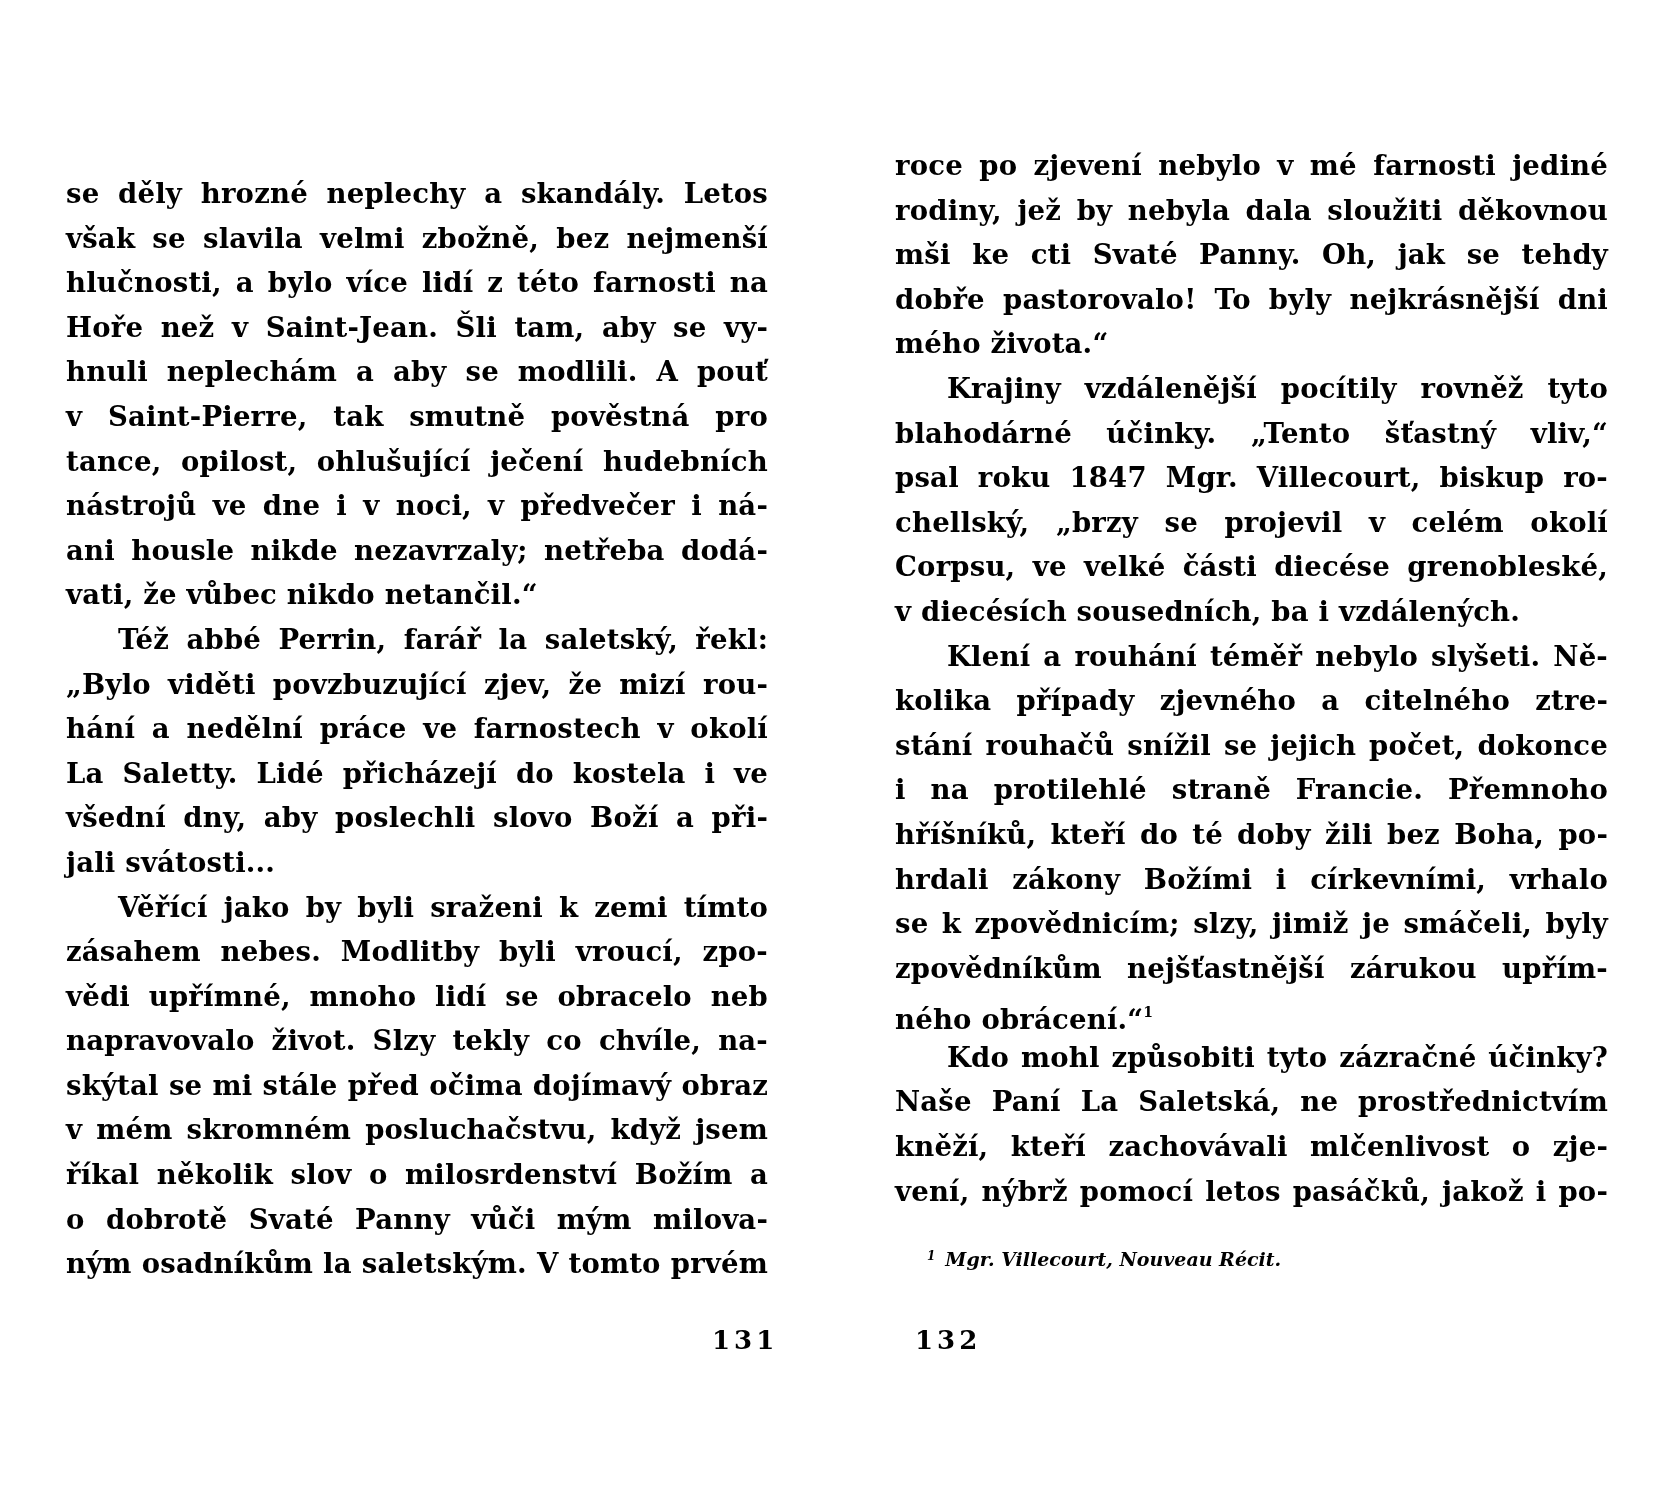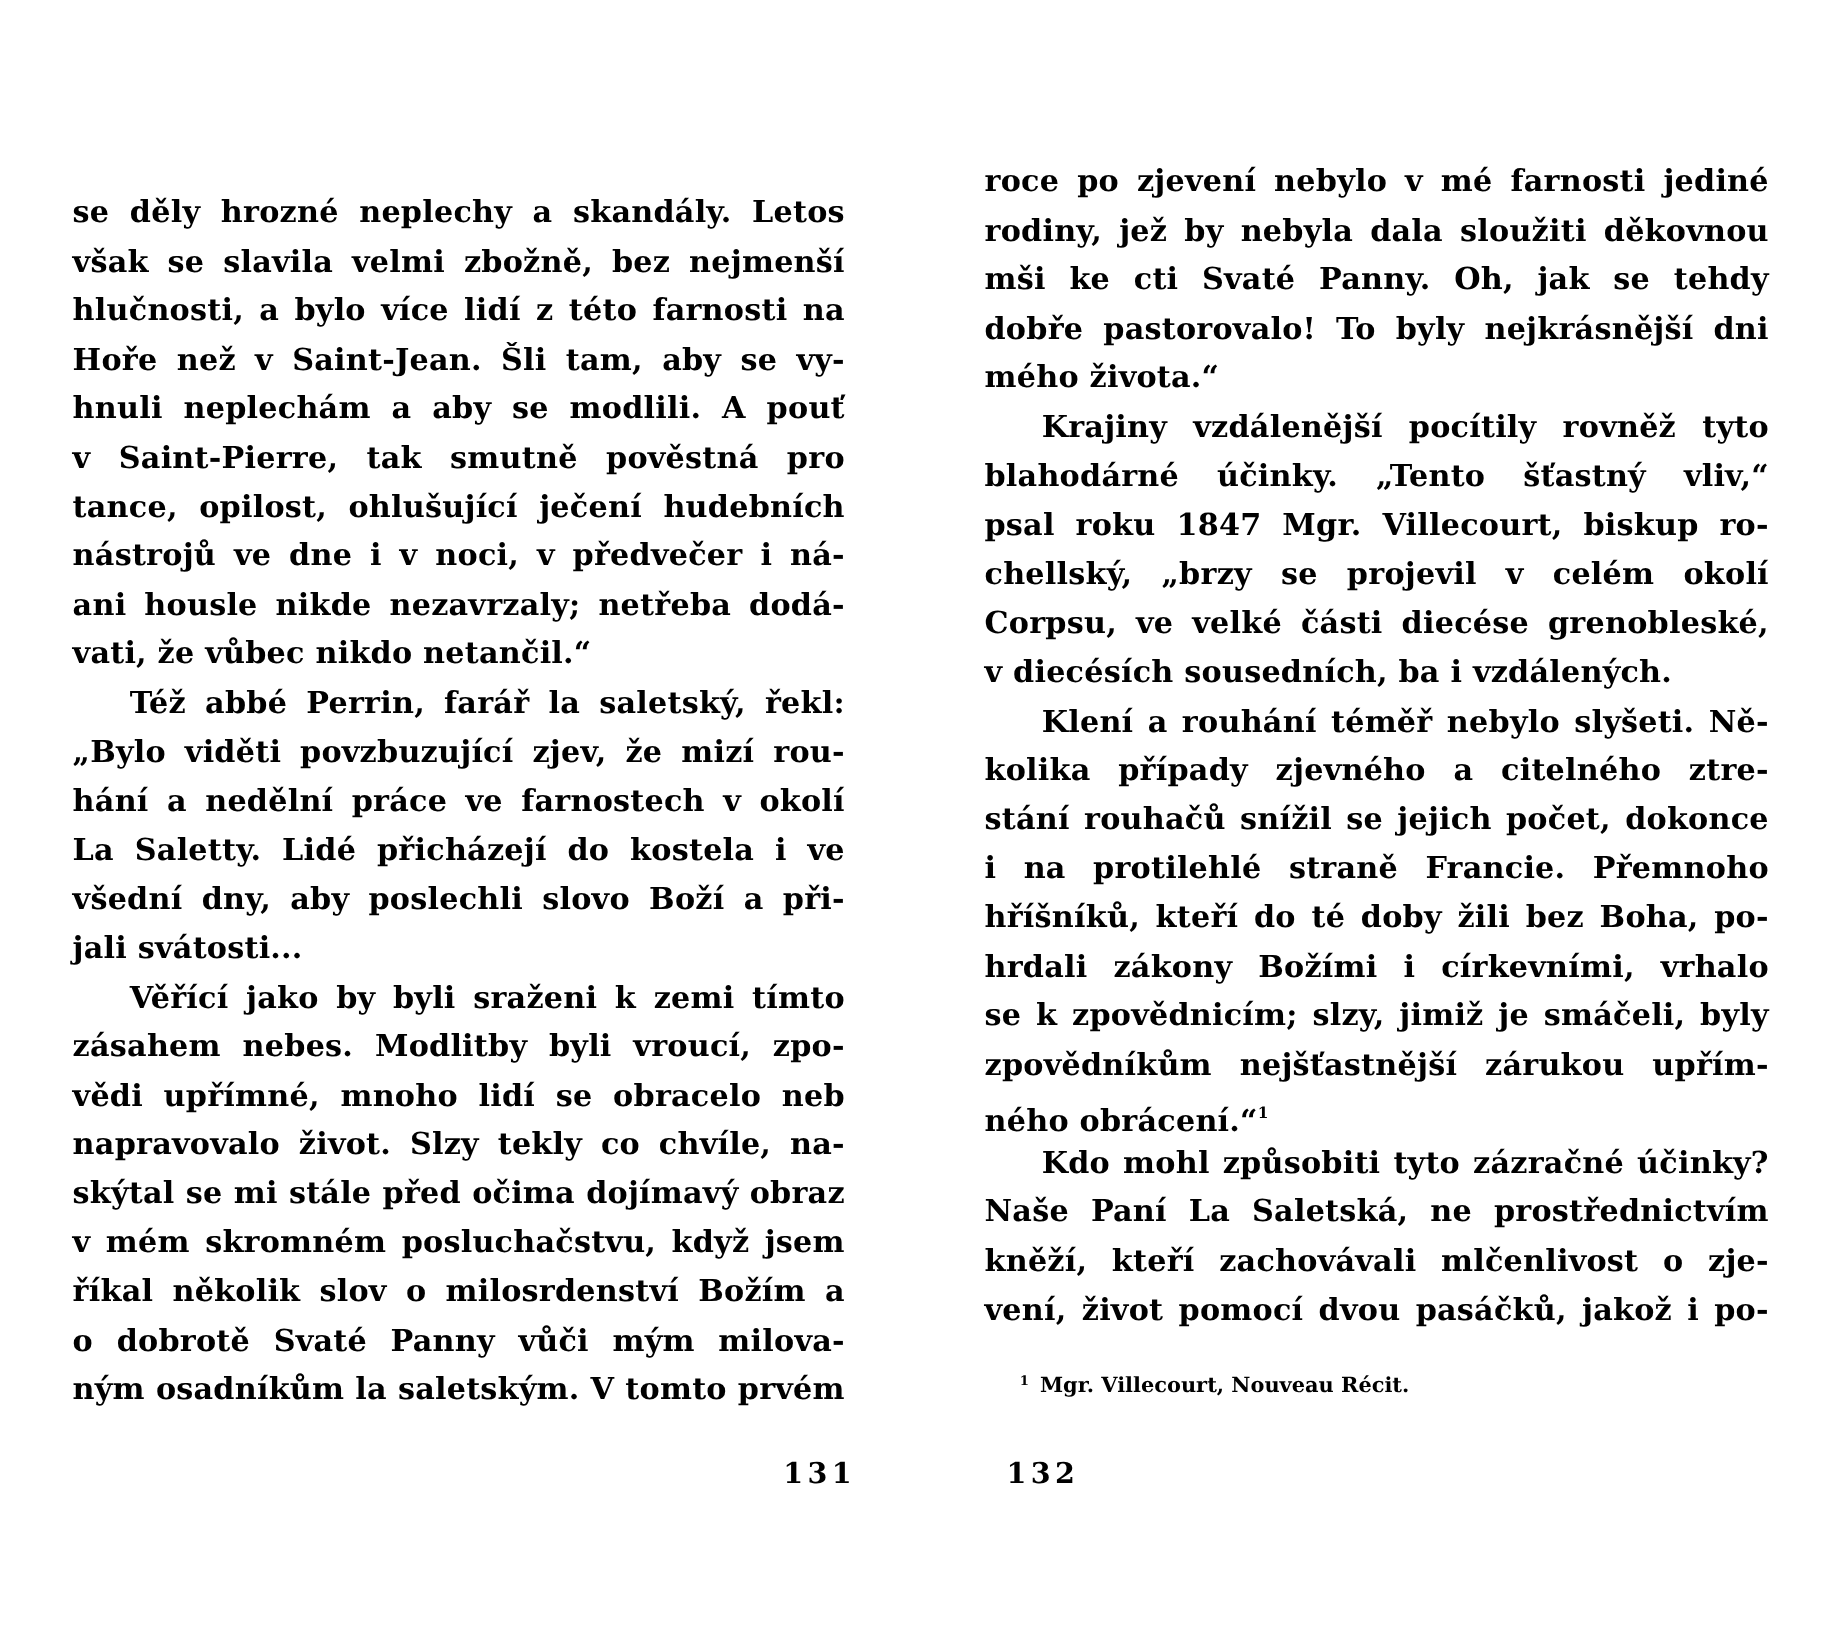--- a/index.html
+++ b/index.html
@@ -5,21 +5,21 @@
   html, body { margin: 0; padding: 0; background: #ffffff; }
   body { width: 1680px; height: 1500px; position: relative; overflow: hidden;
          font-family: "DejaVu Serif", "Liberation Serif", serif; color: #000; }
   .page-col { position: absolute; top: 143px; }
   .left-col { left: 66px; width: 702px; margin-top: 28px; }
   .right-col { left: 895px; width: 713px; }
   .line { display: block; height: 44.6px; line-height: 44.6px; font-size: 27.5px; font-weight: bold;
           white-space: nowrap; text-align: justify; text-align-last: justify; letter-spacing: 0.2px; }
   .line.last { text-align-last: left; }
   .line.indent { padding-left: 52px; }
-  .footnote { position: absolute; left: 927px; top: 1248px; font-size: 19px; font-weight: bold; white-space: nowrap; }
+  .footnote { position: absolute; left: 927px; top: 1248px; font-size: 19px; font-weight: bold; white-space: nowrap; font-style: italic; }
   .footnote sup { font-size: 12px; vertical-align: 6px; margin-right: 10px; }
   .page-num { position: absolute; top: 1325px; font-size: 26px; font-weight: bold; letter-spacing: 4px; }
   .pn-left { left: 712px; }
   .pn-right { left: 915px; }
   sup.fn { font-size: 14px; vertical-align: 12px; }
 </style>
 </head>
 <body>
 
 <div class="page-col left-col" id="left-col">
@@ -66,21 +66,21 @@
     <span class="line"><span>stání rouhačů snížil se jejich počet, dokonce</span></span>
     <span class="line"><span>i na protilehlé straně Francie. Přemnoho</span></span>
     <span class="line"><span>hříšníků, kteří do té doby žili bez Boha, po-</span></span>
     <span class="line"><span>hrdali zákony Božími i církevními, vrhalo</span></span>
     <span class="line"><span>se k zpovědnicím; slzy, jimiž je smáčeli, byly</span></span>
     <span class="line"><span>zpovědníkům nejšťastnější zárukou upřím-</span></span>
     <span class="line last"><span>ného obrácení.“</span><sup class="fn">1</sup></span>
     <span class="line indent"><span>Kdo mohl způsobiti tyto zázračné účinky?</span></span>
     <span class="line"><span>Naše Paní La Saletská, ne prostřednictvím</span></span>
     <span class="line"><span>kněží, kteří zachovávali mlčenlivost o zje-</span></span>
-    <span class="line"><span>vení, život pomocí dvou pasáčků, jakož i po-</span></span>
+    <span class="line"><span>vení, nýbrž pomocí letos pasáčků, jakož i po-</span></span>
   </div>
 
 <div class="footnote">
   <sup>1</sup><span>Mgr. Villecourt, Nouveau Récit.</span>
 </div>
 
 <div class="page-num pn-left">131</div>
 <div class="page-num pn-right">132</div>
 
 </body></html>

